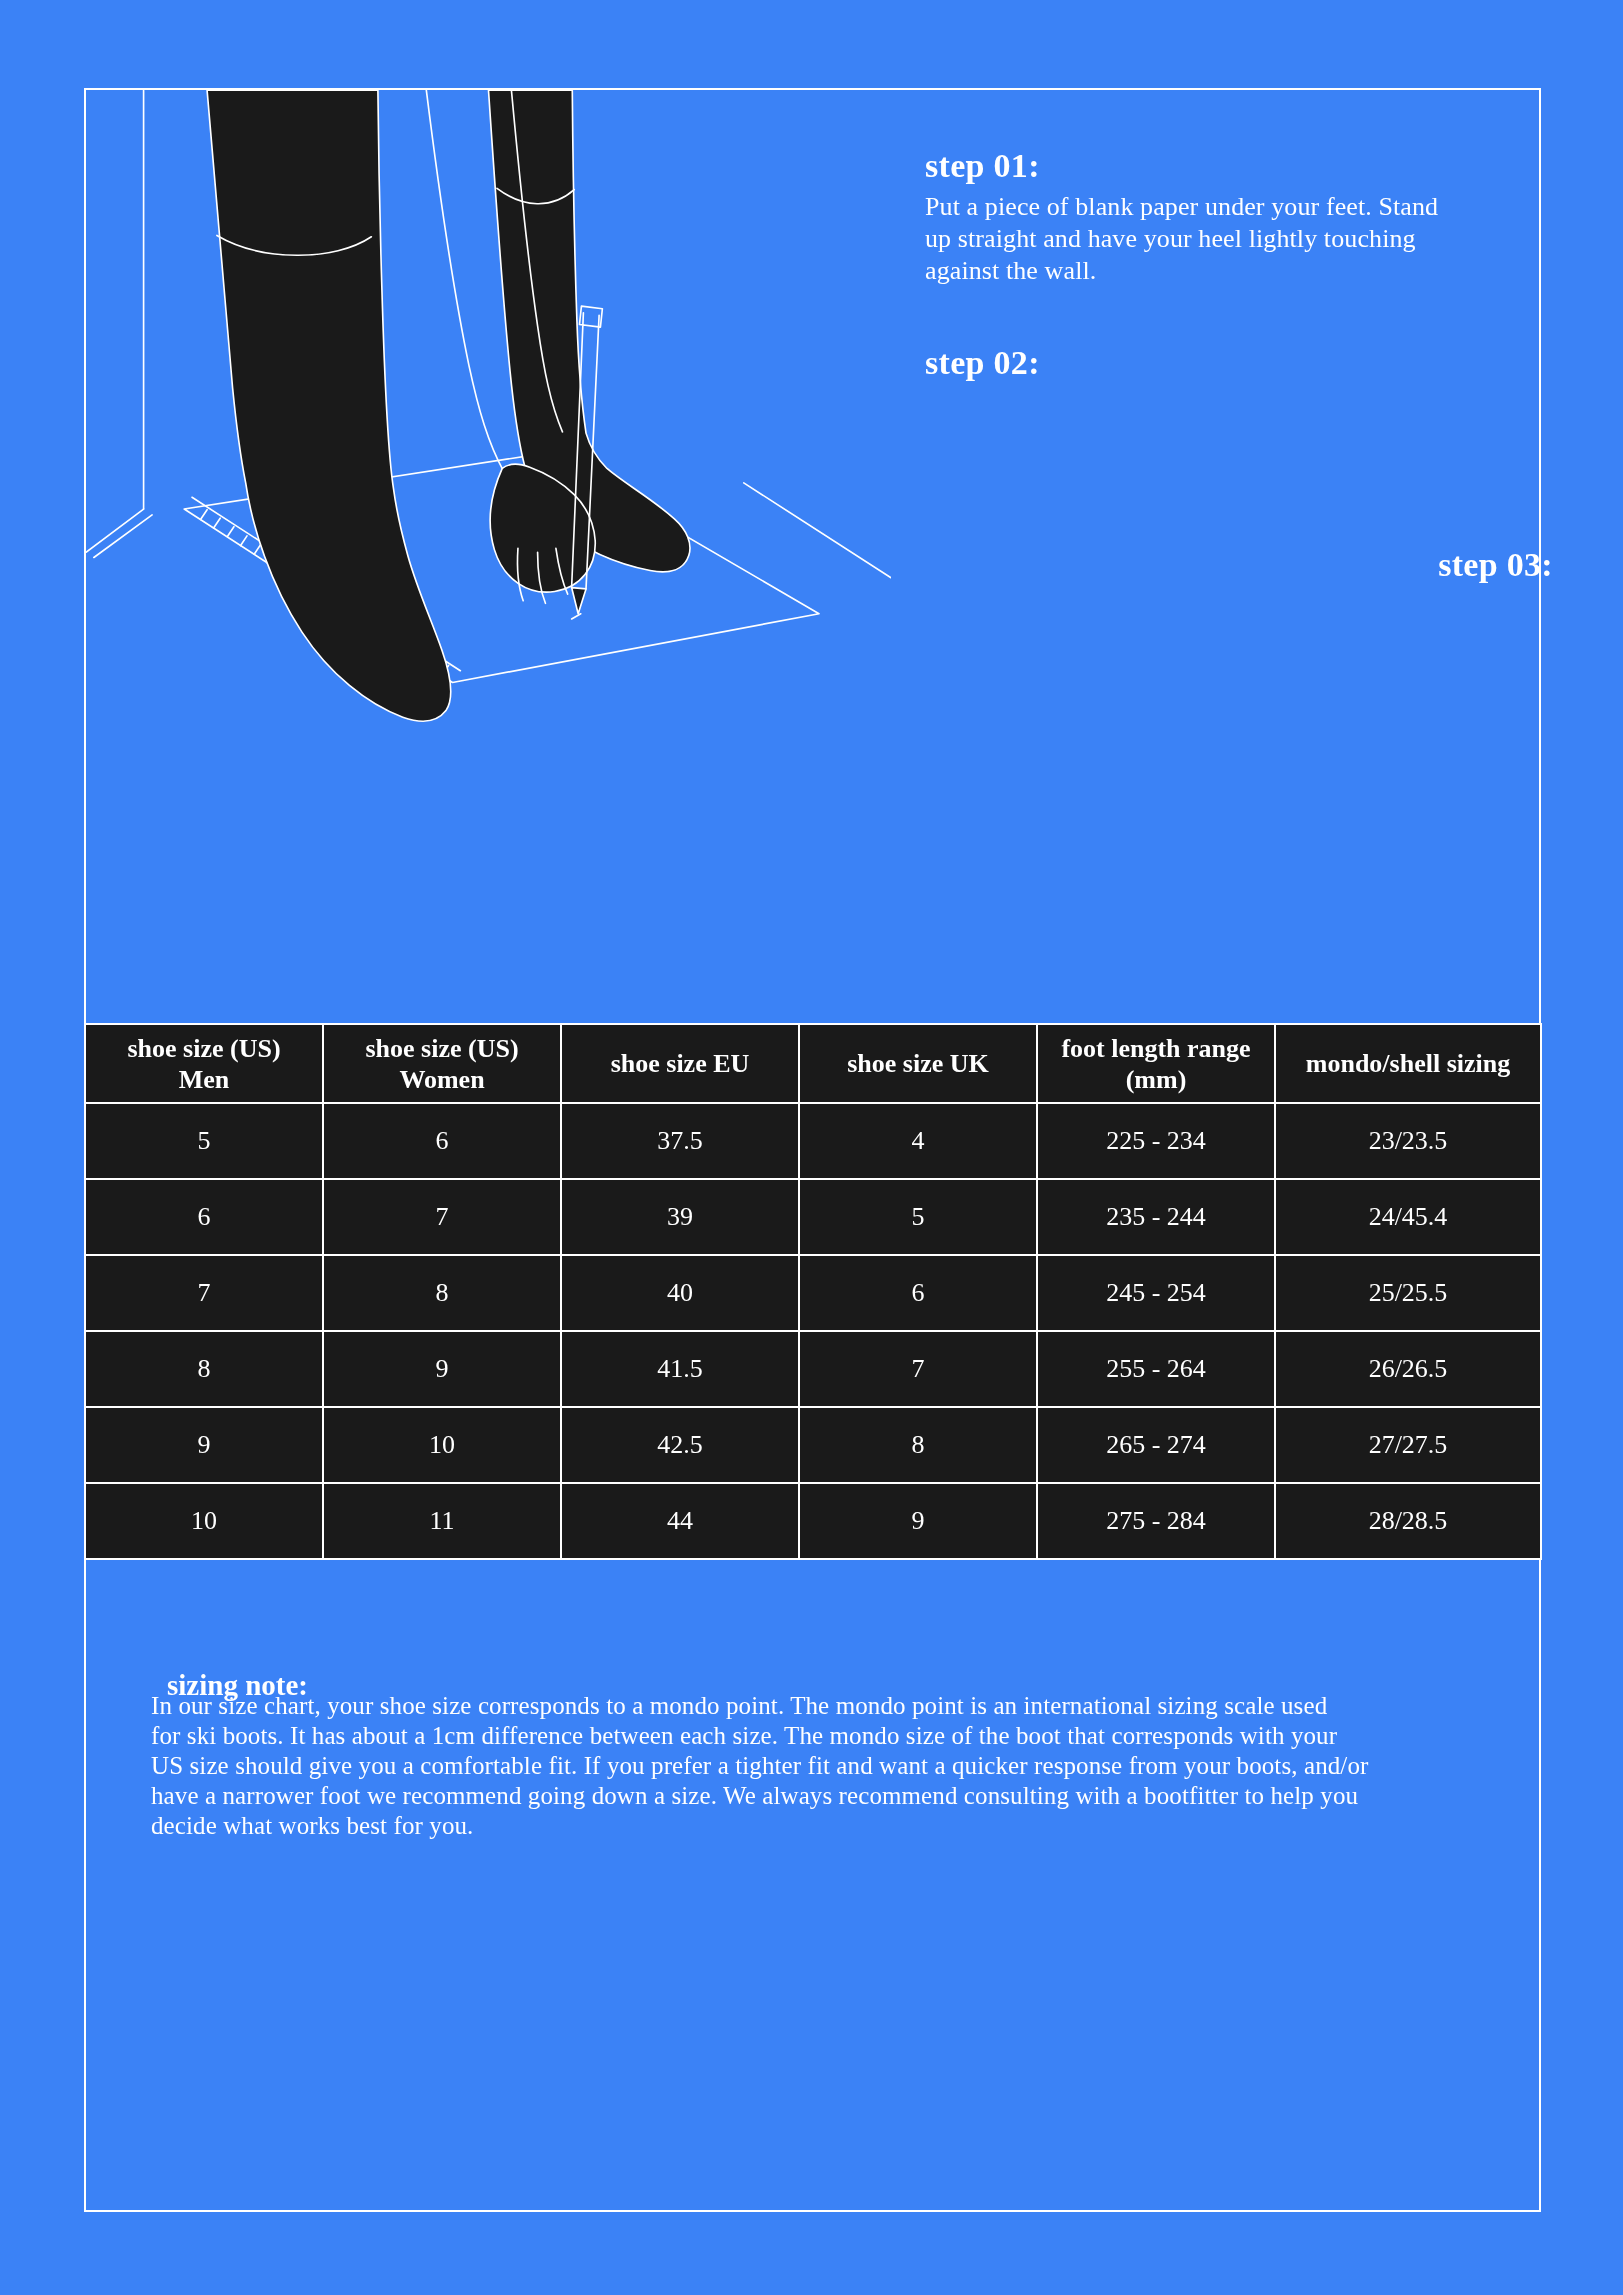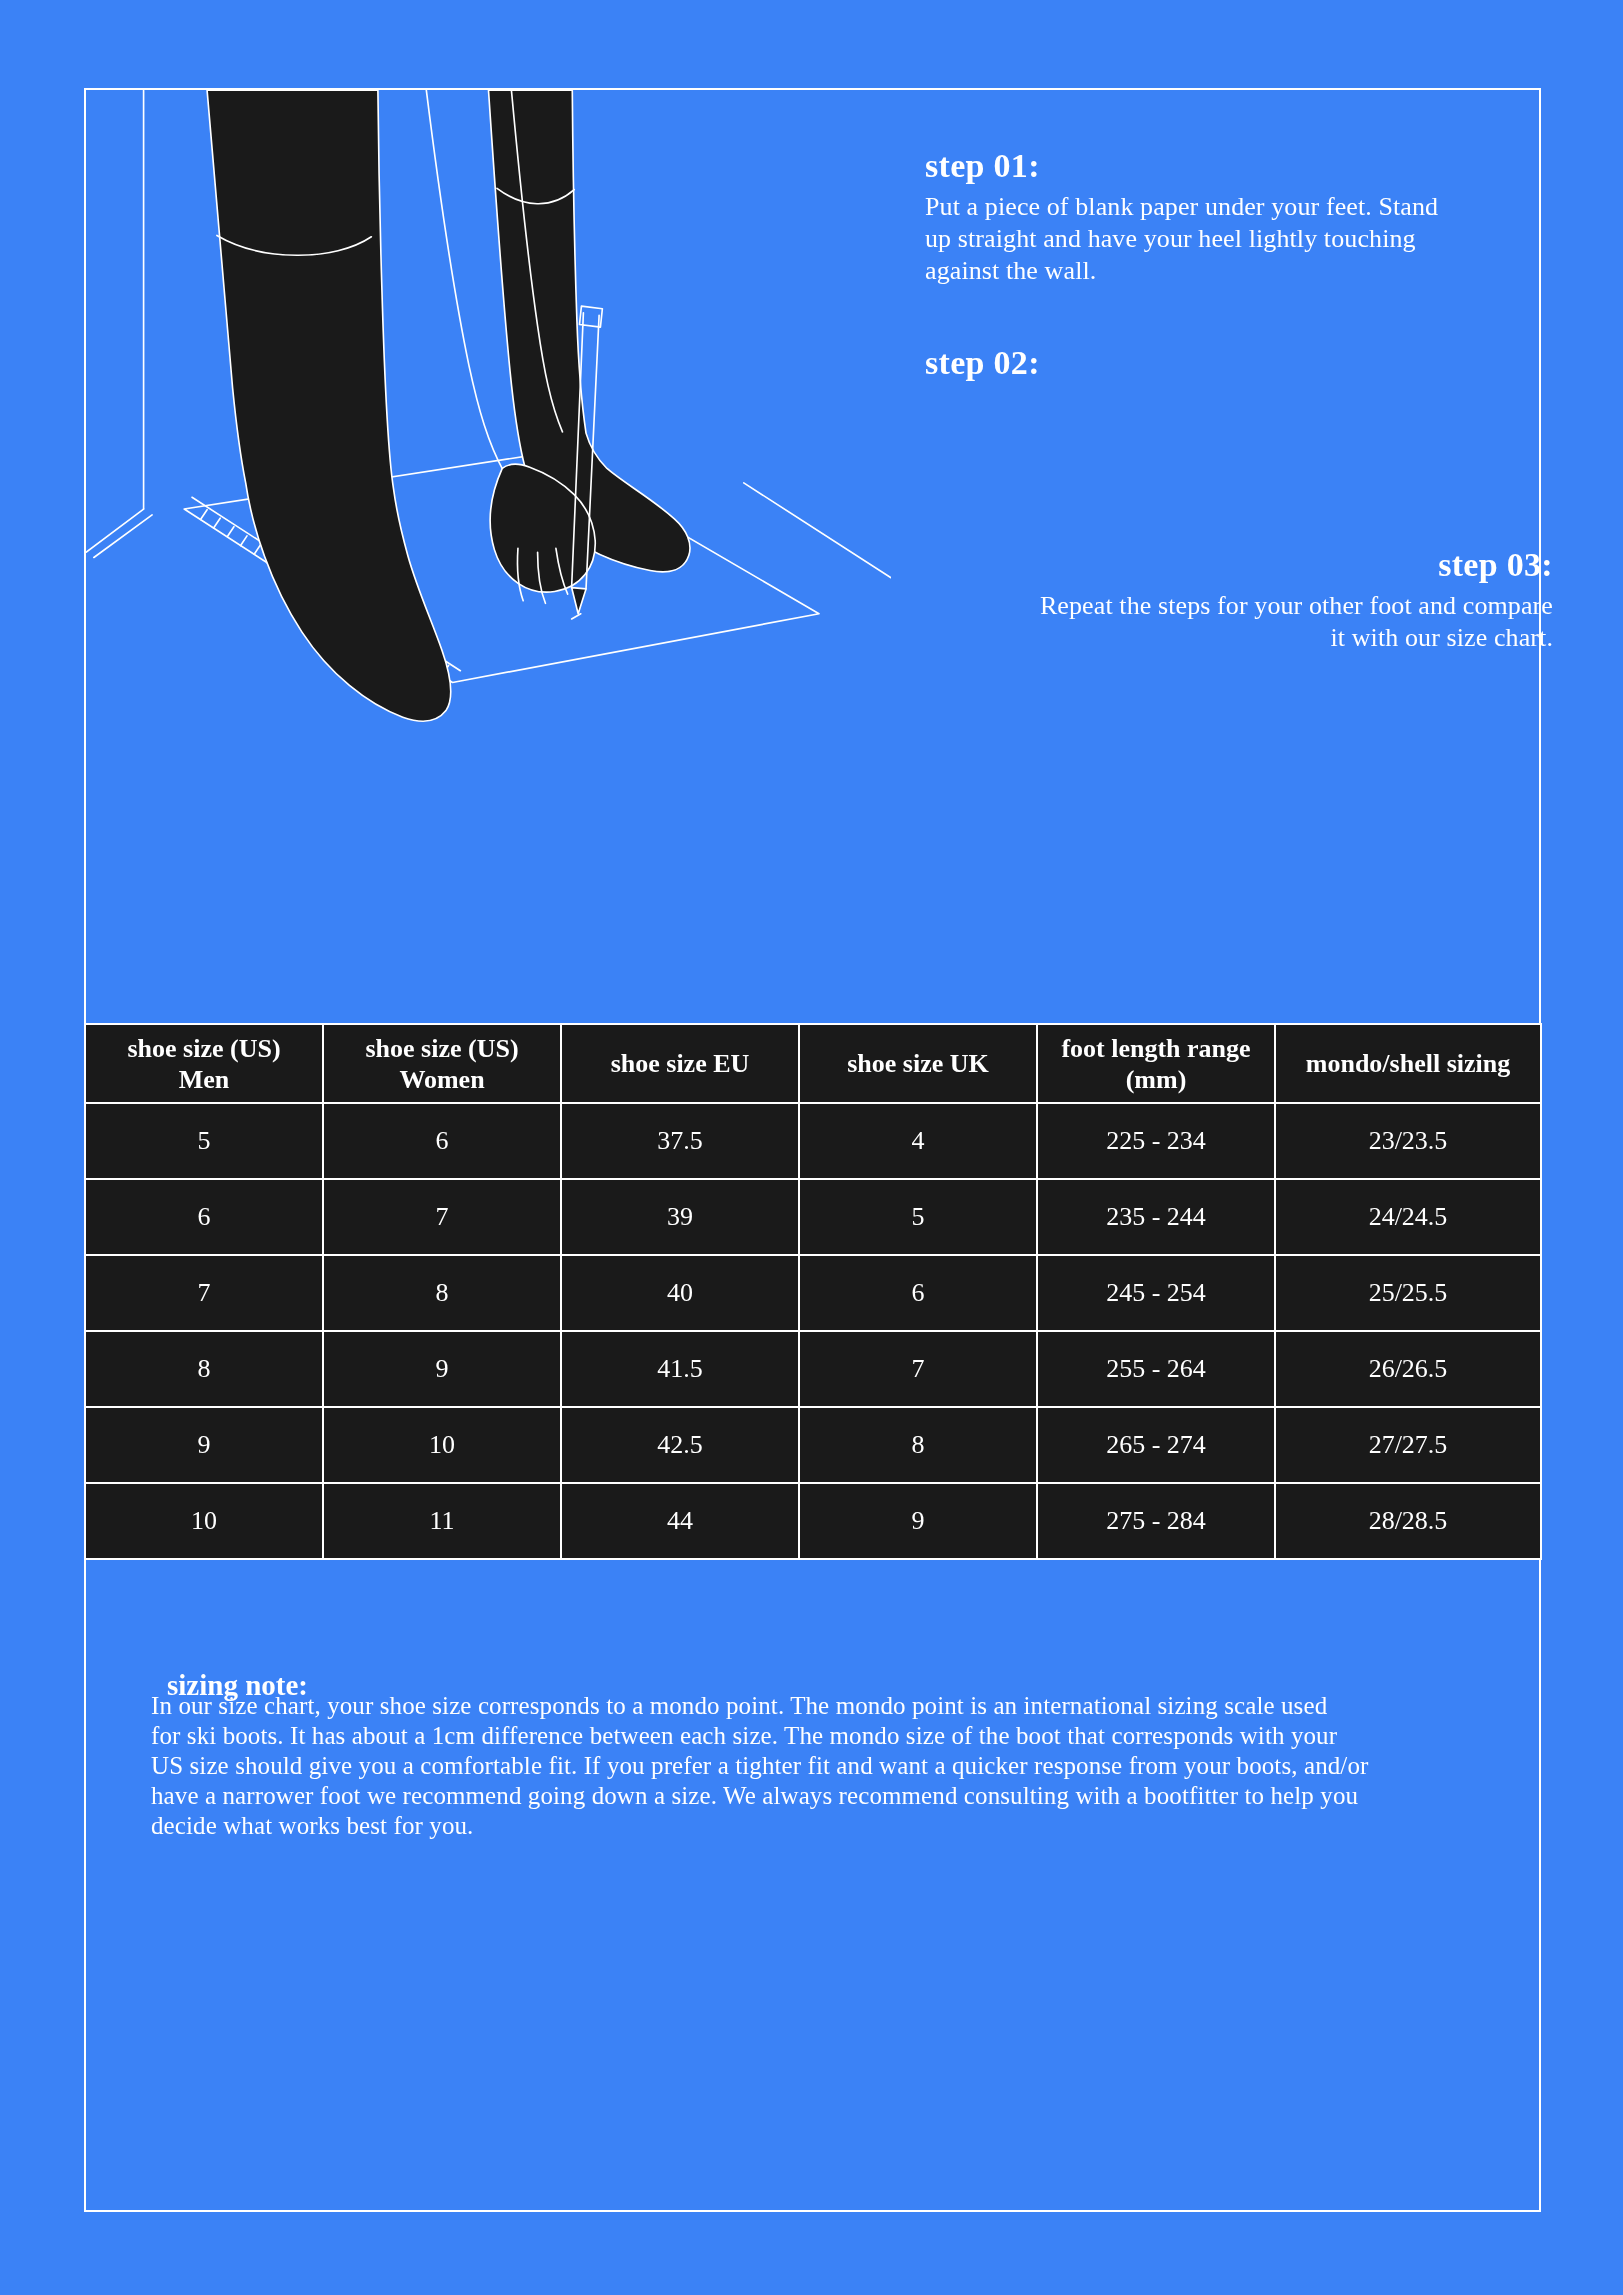--- a/index.html
+++ b/index.html
@@ -165,22 +165,20 @@
       <h2>step 01:</h2>
       <p>Put a piece of blank paper under your feet. Stand
 up straight and have your heel lightly touching
 against the wall.</p>
     </div>
     <div class="step step-02">
       <h2>step 02:</h2>
     </div>
     <div class="step step-03">
       <h2>step 03:</h2>
-      <p>Repeat the steps for your other foot and compare
-it with our size chart.</p>
     </div>
   </div>
 
 
   <table class="size-chart">
     <colgroup>
       <col style="width:238px">
         <col style="width:238px">
         <col style="width:238px">
       <col style="width:238px">
@@ -208,21 +206,21 @@
           <td>4</td>
           <td>225 - 234</td>
           <td>23/23.5</td>
         </tr>
         <tr>
           <td>6</td>
           <td>7</td>
           <td>39</td>
           <td>5</td>
           <td>235 - 244</td>
-          <td>24/24.5</td>
+          <td>24/45.4</td>
         </tr>
         <tr>
           <td>7</td>
           <td>8</td>
           <td>40</td>
           <td>6</td>
           <td>245 - 254</td>
           <td>25/25.5</td>
         </tr>
         <tr>

